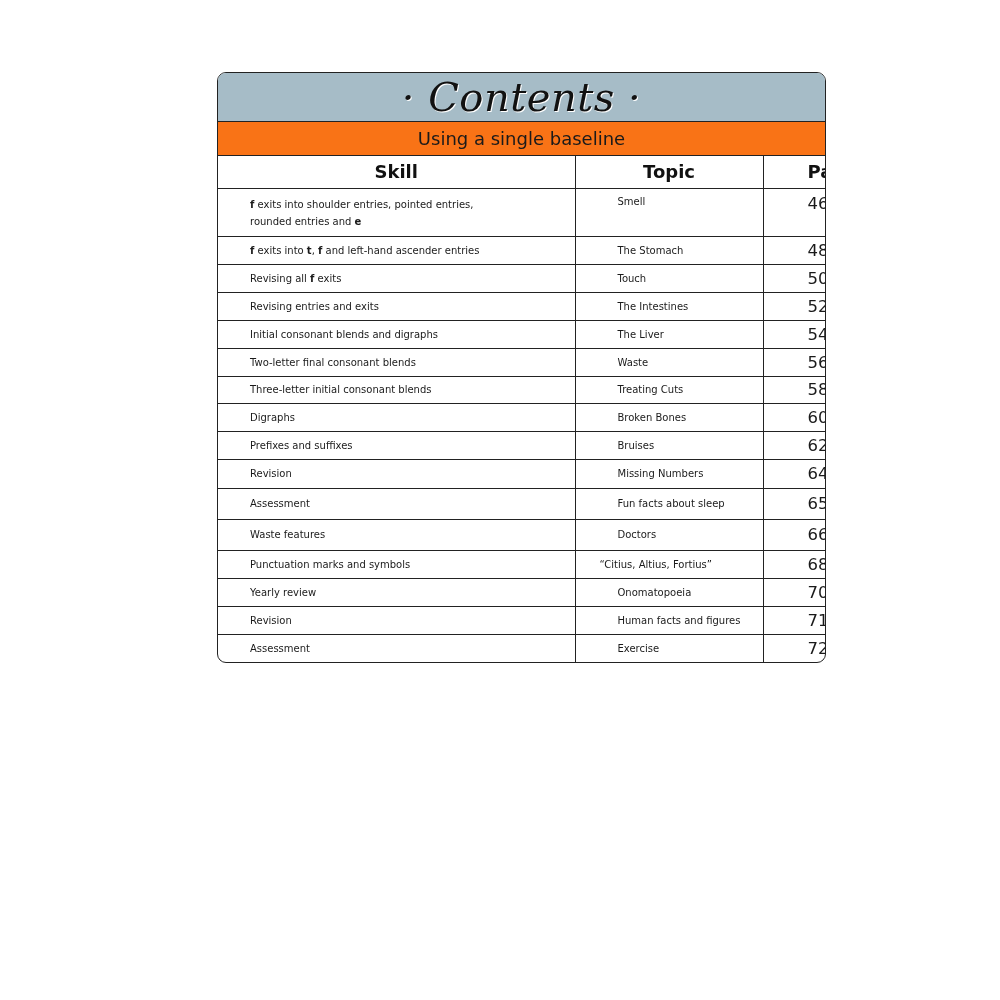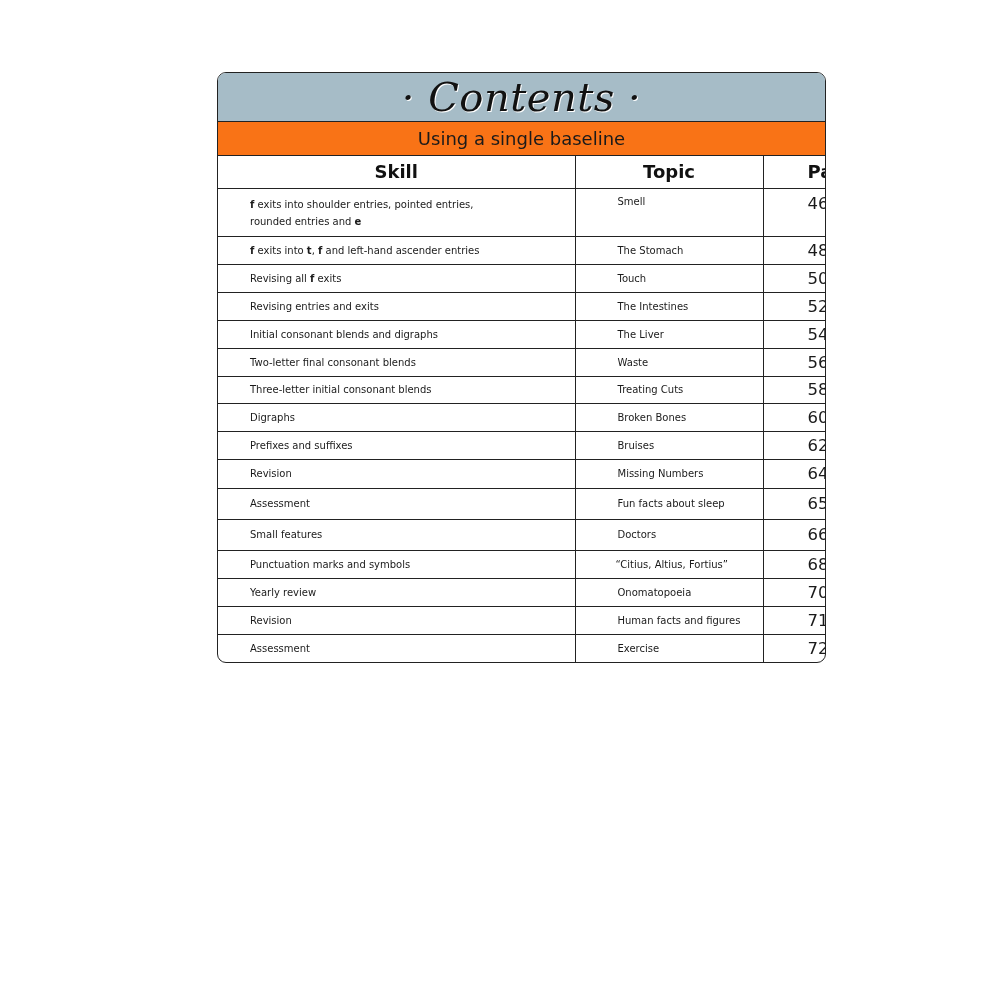--- a/index.html
+++ b/index.html
@@ -121,27 +121,27 @@
         <td class="skill">Revision</td>
         <td class="topic">Missing Numbers</td>
         <td class="page">64</td>
       </tr>
       <tr style="height:31px">
         <td class="skill">Assessment</td>
         <td class="topic">Fun facts about sleep</td>
         <td class="page">65</td>
       </tr>
       <tr style="height:31px">
-        <td class="skill">Small features</td>
+        <td class="skill">Waste features</td>
         <td class="topic">Doctors</td>
         <td class="page">66</td>
       </tr>
       <tr style="height:28px">
         <td class="skill">Punctuation marks and symbols</td>
-        <td class="topic" style="padding-left:40px">“Citius, Altius, Fortius”</td>
+        <td class="topic" style="padding-left:24px">“Citius, Altius, Fortius”</td>
         <td class="page">68</td>
       </tr>
       <tr style="height:28px">
         <td class="skill">Yearly review</td>
         <td class="topic">Onomatopoeia</td>
         <td class="page">70</td>
       </tr>
       <tr style="height:28px">
         <td class="skill">Revision</td>
         <td class="topic">Human facts and figures</td>

